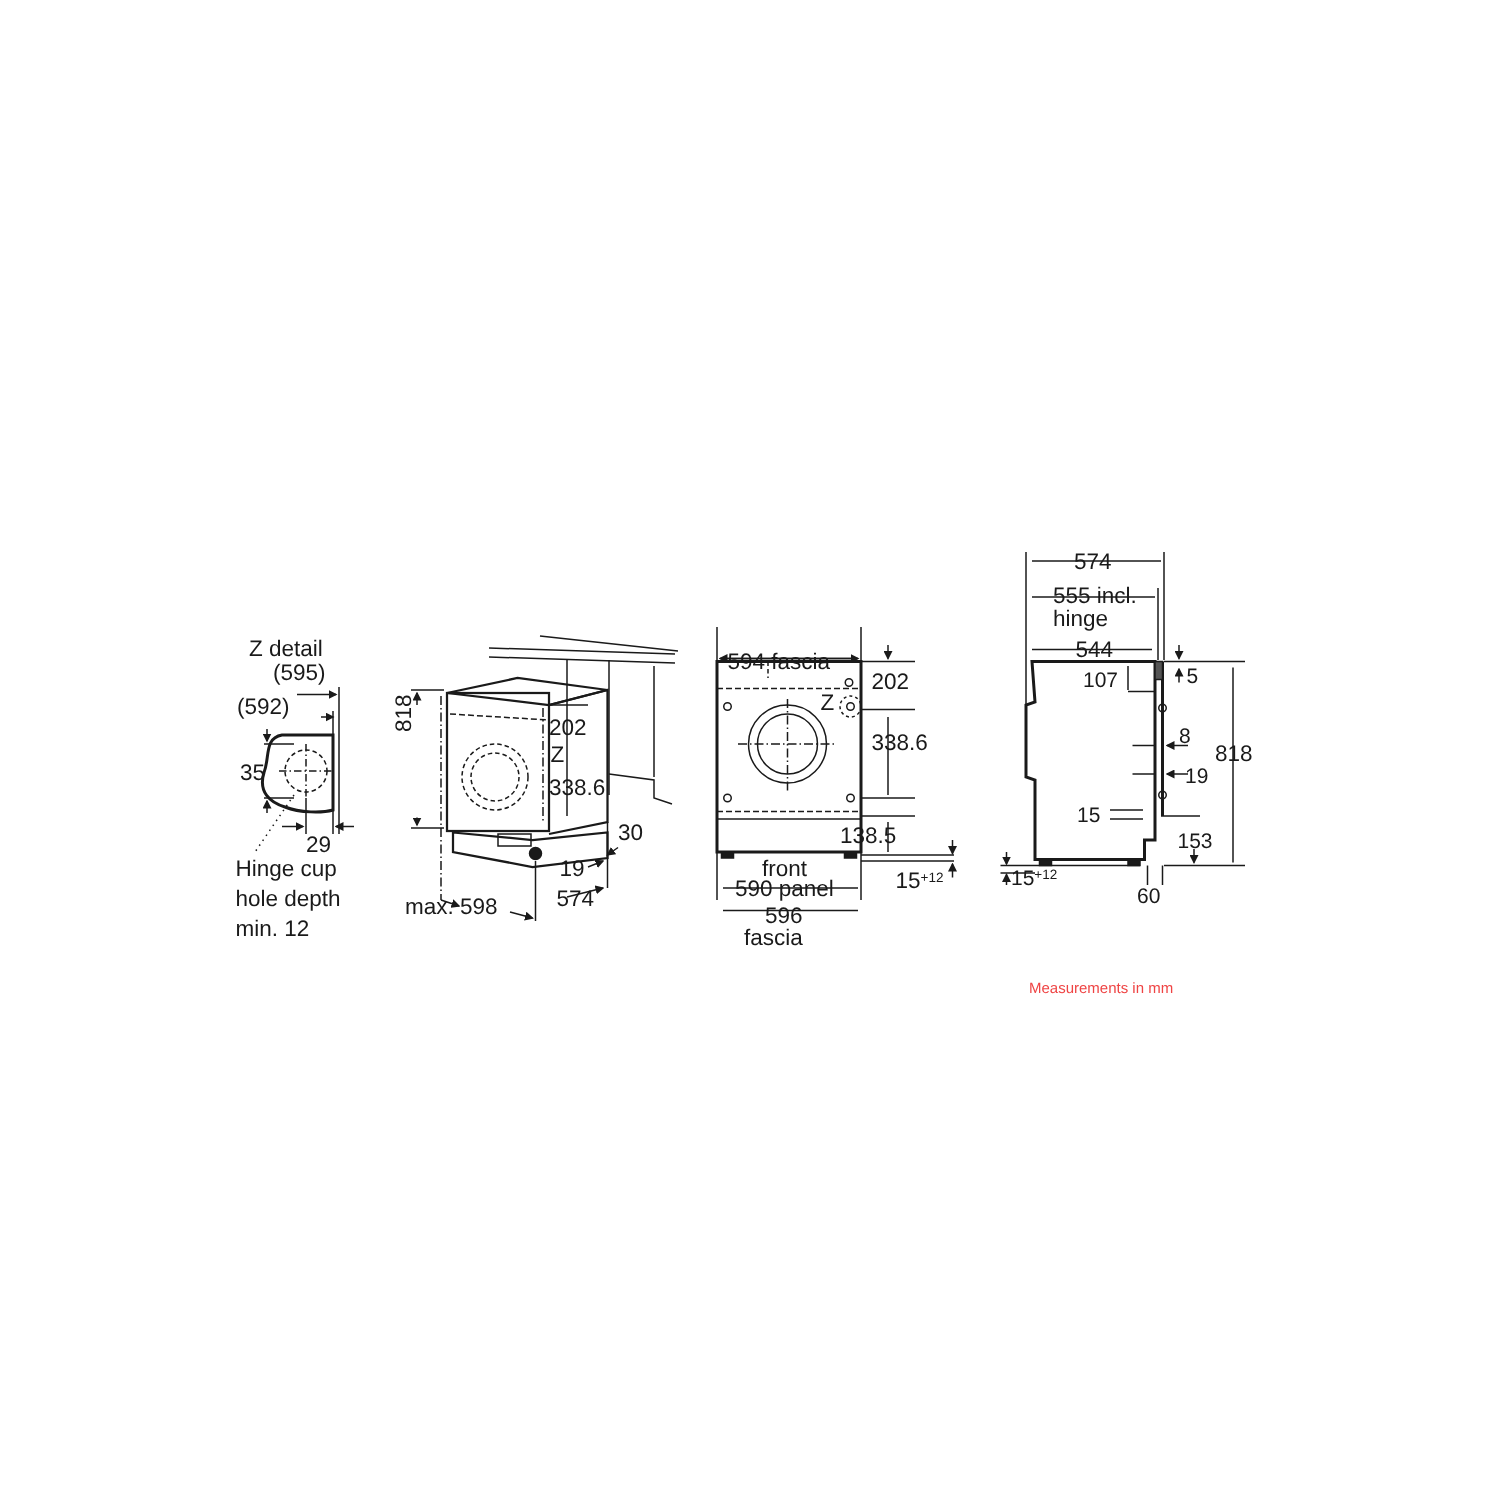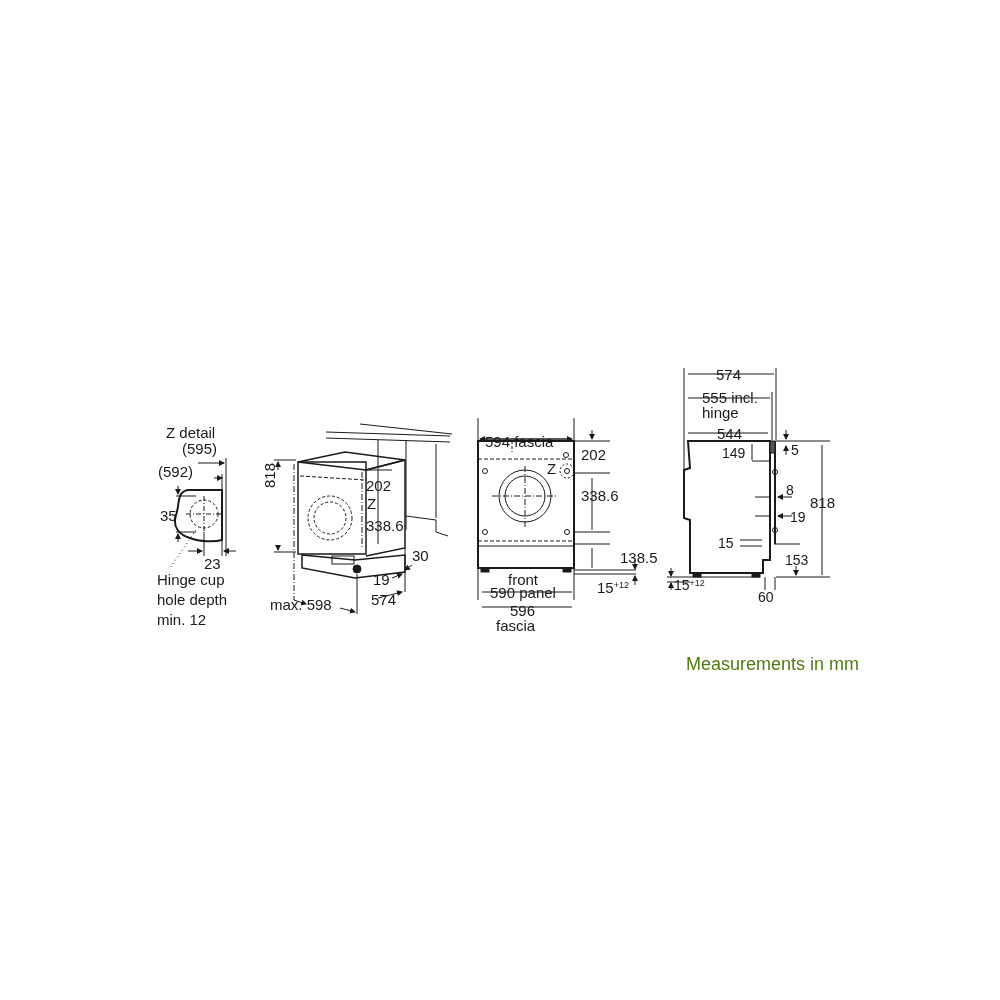--- a/index.html
+++ b/index.html
@@ -2,21 +2,21 @@
 <html><head>
 <meta charset="utf-8">
 <style>
   html, body { margin:0; padding:0; background:#ffffff; }
   body { width:1000px; height:1000px; position:relative; overflow:hidden;
          font-family:"Liberation Sans", sans-serif; color:#1a1a1a; }
   svg { position:absolute; left:0; top:0; }
   .lbl { position:absolute; font-size:14px; line-height:15px; white-space:nowrap; color:#1a1a1a; }
   .big { font-size:15px; }
   .sup { font-size:9px; vertical-align:top; position:relative; top:-2px; }
-  .note { position:absolute; font-size:18px; color:#4d7c0f; }
+  .note { position:absolute; font-size:10px; color:#ef4444; }
 </style>
 </head>
 <body>
 
 <svg width="1000" height="1000" viewBox="0 0 1000 1000" stroke="#1a1a1a" fill="none" stroke-width="1">
   <defs>
     <marker id="ar" markerWidth="6" markerHeight="6" refX="5" refY="3" orient="auto">
       <path d="M0,0 L6,3 L0,6 z" fill="#1a1a1a" stroke="none"></path>
     </marker>
   </defs>
@@ -146,50 +146,50 @@
     <line x1="671" y1="590" x2="671" y2="583" marker-end="url(#ar)"></line>
     <line x1="765" y1="577" x2="765" y2="590"></line>
     <line x1="775" y1="577" x2="775" y2="590"></line>
   </g>
 </svg>
 
 <div class="lbl big" style="left:166px;top:425px">Z detail</div>
 <div class="lbl big" style="left:182px;top:441px">(595)</div>
 <div class="lbl big" style="left:158px;top:464px">(592)</div>
 <div class="lbl big" style="left:160px;top:508px">35</div>
-<div class="lbl big" style="left:204px;top:556px">23</div>
+<div class="lbl big" style="left:204px;top:556px">29</div>
 <div class="lbl big" style="left:157px;top:572px">Hinge cup</div>
 <div class="lbl big" style="left:157px;top:592px">hole depth</div>
 <div class="lbl big" style="left:157px;top:612px">min. 12</div>
 
 <div class="lbl big" style="left:262px;top:488px;transform:rotate(-90deg);transform-origin:left top">818</div>
 <div class="lbl big" style="left:366px;top:478px">202</div>
 <div class="lbl big" style="left:367px;top:496px">Z</div>
 <div class="lbl big" style="left:366px;top:518px">338.6</div>
 <div class="lbl big" style="left:412px;top:548px">30</div>
 <div class="lbl big" style="left:373px;top:572px">19</div>
 <div class="lbl big" style="left:270px;top:597px">max. 598</div>
 <div class="lbl big" style="left:371px;top:592px">574</div>
 
 <div class="lbl big" style="left:485px;top:434px">594 fascia</div>
 <div class="lbl big" style="left:581px;top:447px">202</div>
 <div class="lbl big" style="left:547px;top:461px">Z</div>
 <div class="lbl big" style="left:581px;top:488px">338.6</div>
-<div class="lbl big" style="left:620px;top:550px">138.5</div>
+<div class="lbl big" style="left:560px;top:550px">138.5</div>
 <div class="lbl big" style="left:597px;top:580px"><span>15</span><span class="sup">+12</span></div>
 <div class="lbl big" style="left:508px;top:572px">front</div>
 <div class="lbl big" style="left:490px;top:585px">590 panel</div>
 <div class="lbl big" style="left:510px;top:603px">596</div>
 <div class="lbl big" style="left:496px;top:618px">fascia</div>
 
 <div class="lbl big" style="left:716px;top:367px">574</div>
 <div class="lbl big" style="left:702px;top:390px">555 incl.</div>
 <div class="lbl big" style="left:702px;top:405px">hinge</div>
 <div class="lbl big" style="left:717px;top:426px">544</div>
-<div class="lbl" style="left:722px;top:446px">149</div>
+<div class="lbl" style="left:722px;top:446px">107</div>
 <div class="lbl" style="left:791px;top:443px">5</div>
 <div class="lbl big" style="left:810px;top:495px">818</div>
 <div class="lbl" style="left:786px;top:483px">8</div>
 <div class="lbl" style="left:790px;top:510px">19</div>
 <div class="lbl" style="left:718px;top:536px">15</div>
 <div class="lbl" style="left:785px;top:553px">153</div>
 <div class="lbl" style="left:674px;top:578px"><span>15</span><span class="sup">+12</span></div>
 <div class="lbl" style="left:758px;top:590px">60</div>
 
 <div class="note" style="left:686px;top:654px">Measurements in mm</div>

